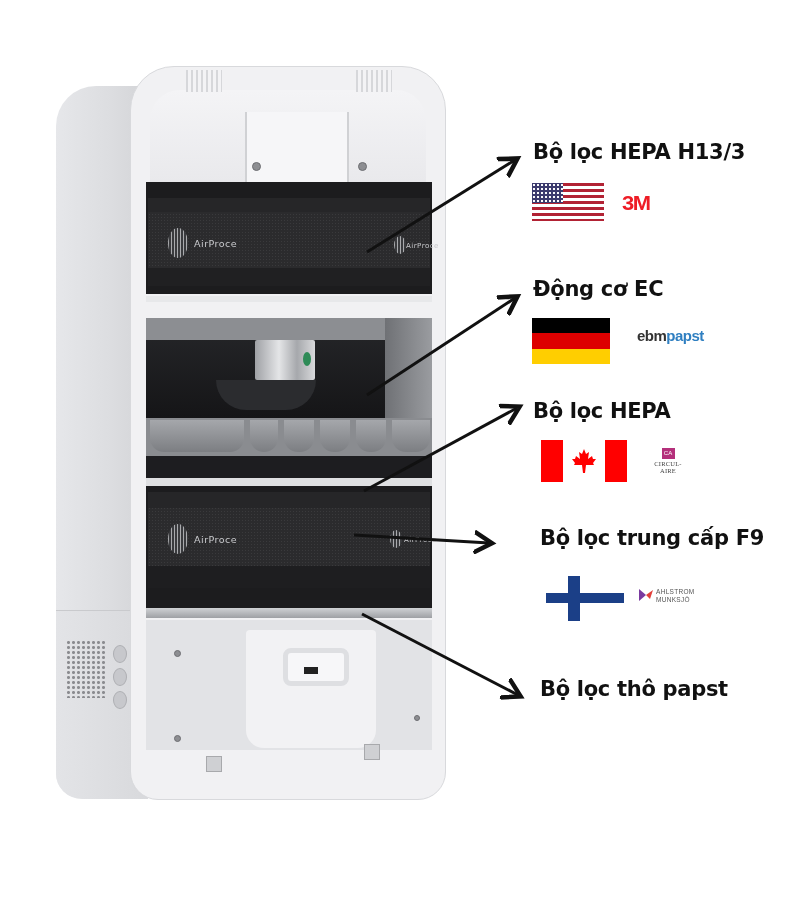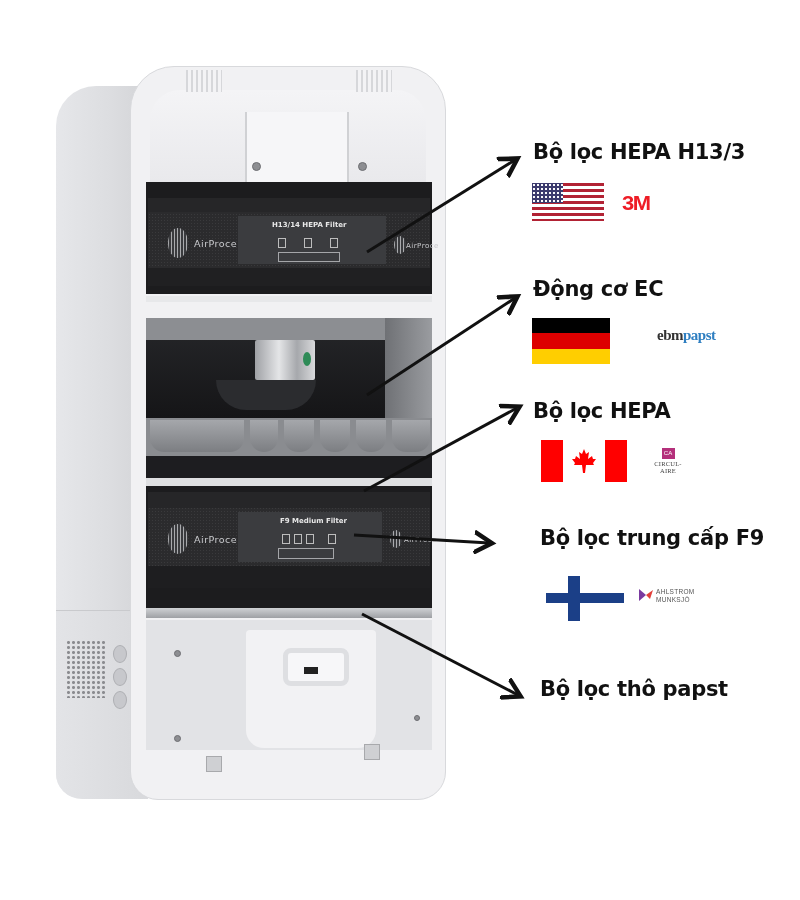--- a/index.html
+++ b/index.html
@@ -59,21 +59,21 @@
     background-image: radial-gradient(#ffffff 0.7px, transparent 1px); background-size:4px 4px; }
   .flag-de { left:532px; top:318px; width:78px; height:46px; }
   .flag-de div { height:33.33%; }
   .flag-ca { left:541px; top:440px; width:86px; height:42px; background:#ffffff; }
   .flag-ca .bar { position:absolute; top:0; width:22px; height:42px; background:#ff0000; }
   .flag-fi { left:546px; top:576px; width:78px; height:45px; background:#ffffff; }
   .flag-fi .h { position:absolute; left:0; top:17px; width:78px; height:10px; background:#1b3f87; }
   .flag-fi .v { position:absolute; left:22px; top:0; width:12px; height:45px; background:#1b3f87; }
 
   .logo-3m { left:622px; top:190px; color:#ee1c25; font-weight:bold; font-size:22px; font-family:"Liberation Sans", sans-serif; letter-spacing:-1.5px; transform:scaleY(0.95); }
-  .logo-ebm { left:657px; top:327px; font-family:Liberation Serif, serif; font-weight:bold; font-size:15px; letter-spacing:-0.5px; }
+  .logo-ebm { left:637px; top:327px; font-family:Liberation Sans, sans-serif; font-weight:bold; font-size:15px; letter-spacing:-0.5px; }
   .logo-ebm .e { color:#333333; }
   .logo-ebm .p { color:#2f7fc1; }
   .logo-ca { left:648px; top:448px; width:40px; text-align:center; }
   .logo-ca .sq { width:13px; height:11px; background:#b4307b; color:#fff; font-size:6px; line-height:11px; margin:0 auto; font-family:"Liberation Sans", sans-serif; }
   .logo-ca .t { font-size:6.5px; color:#444; font-family:"Liberation Serif", serif; letter-spacing:0.2px; margin-top:1px; }
   .logo-ahl { left:638px; top:587px; }
   .logo-ahl .t { position:absolute; left:18px; top:1px; font-size:6.5px; color:#555; line-height:7.5px; font-family:"Liberation Sans", sans-serif; letter-spacing:0.3px; white-space:nowrap; }
 
   svg.arrows { position:absolute; left:0; top:0; }
 </style>
@@ -92,27 +92,20 @@
   <div class="abs top-cap"></div>
   <div class="abs top-ribs" style="left:186px"></div>
   <div class="abs top-ribs" style="left:356px"></div>
   <div class="abs top-door"></div>
   <div class="abs screw" style="left:252px;top:162px"></div>
   <div class="abs screw" style="left:358px;top:162px"></div>
 
   <div class="abs bay" style="top:182px;height:112px"></div>
   <div class="abs filter" style="top:198px;height:88px">
     <div class="abs filter-band" style="left:0;top:0;width:282px;height:14px"></div>
-    <div class="abs filter-label" style="left:90px;top:18px;width:148px;height:48px">
-      <div class="abs label-title" style="left:34px;top:5px">H13/14 HEPA Filter</div>
-      <div class="abs label-icon" style="left:40px;top:22px"></div>
-      <div class="abs label-icon" style="left:66px;top:22px"></div>
-      <div class="abs label-icon" style="left:92px;top:22px"></div>
-      <div class="abs label-box" style="left:40px;top:36px;width:60px;height:8px"></div>
-    </div>
     <div class="abs logo-mark" style="left:20px;top:30px"></div>
     <div class="abs brand-txt" style="left:46px;top:40px">AirProce</div>
     <div class="abs logo-mark" style="left:246px;top:38px;width:12px;height:18px"></div>
     <div class="abs brand-txt" style="left:258px;top:44px;font-size:7px">AirProce</div>
     <div class="abs filter-band" style="left:0;top:70px;width:282px;height:18px;background:#202022"></div>
   </div>
   <div class="abs shelf" style="top:296px"></div>
 
   <div class="abs motor-bay"></div>
   <div class="abs motor-top"></div>
@@ -126,28 +119,20 @@
   <div class="abs tray-cell" style="left:284px;width:30px"></div>
   <div class="abs tray-cell" style="left:320px;width:30px"></div>
   <div class="abs tray-cell" style="left:356px;width:30px"></div>
   <div class="abs tray-cell" style="left:392px;width:38px"></div>
   <div class="abs dark-strip"></div>
   <div class="abs shelf" style="top:478px;height:8px;background:#dfe0e2"></div>
 
   <div class="abs bay" style="top:486px;height:122px"></div>
   <div class="abs filter" style="top:492px;height:96px">
     <div class="abs filter-band" style="left:0;top:0;width:282px;height:16px"></div>
-    <div class="abs filter-label" style="left:90px;top:20px;width:144px;height:50px">
-      <div class="abs label-title" style="left:42px;top:5px">F9 Medium Filter</div>
-      <div class="abs label-icon" style="left:44px;top:22px"></div>
-      <div class="abs label-icon" style="left:56px;top:22px"></div>
-      <div class="abs label-icon" style="left:68px;top:22px"></div>
-      <div class="abs label-icon" style="left:90px;top:22px"></div>
-      <div class="abs label-box" style="left:40px;top:36px;width:54px;height:9px"></div>
-    </div>
     <div class="abs logo-mark" style="left:20px;top:32px"></div>
     <div class="abs brand-txt" style="left:46px;top:42px">AirProce</div>
     <div class="abs logo-mark" style="left:242px;top:38px;width:12px;height:18px"></div>
     <div class="abs brand-txt" style="left:256px;top:44px;font-size:7px">AirProce</div>
     <div class="abs filter-band" style="left:0;top:74px;width:282px;height:22px;background:#1e1e20"></div>
   </div>
   <div class="abs stainless-bar"></div>
 
   <div class="abs lower-panel"></div>
   <div class="abs lower-door"></div>

